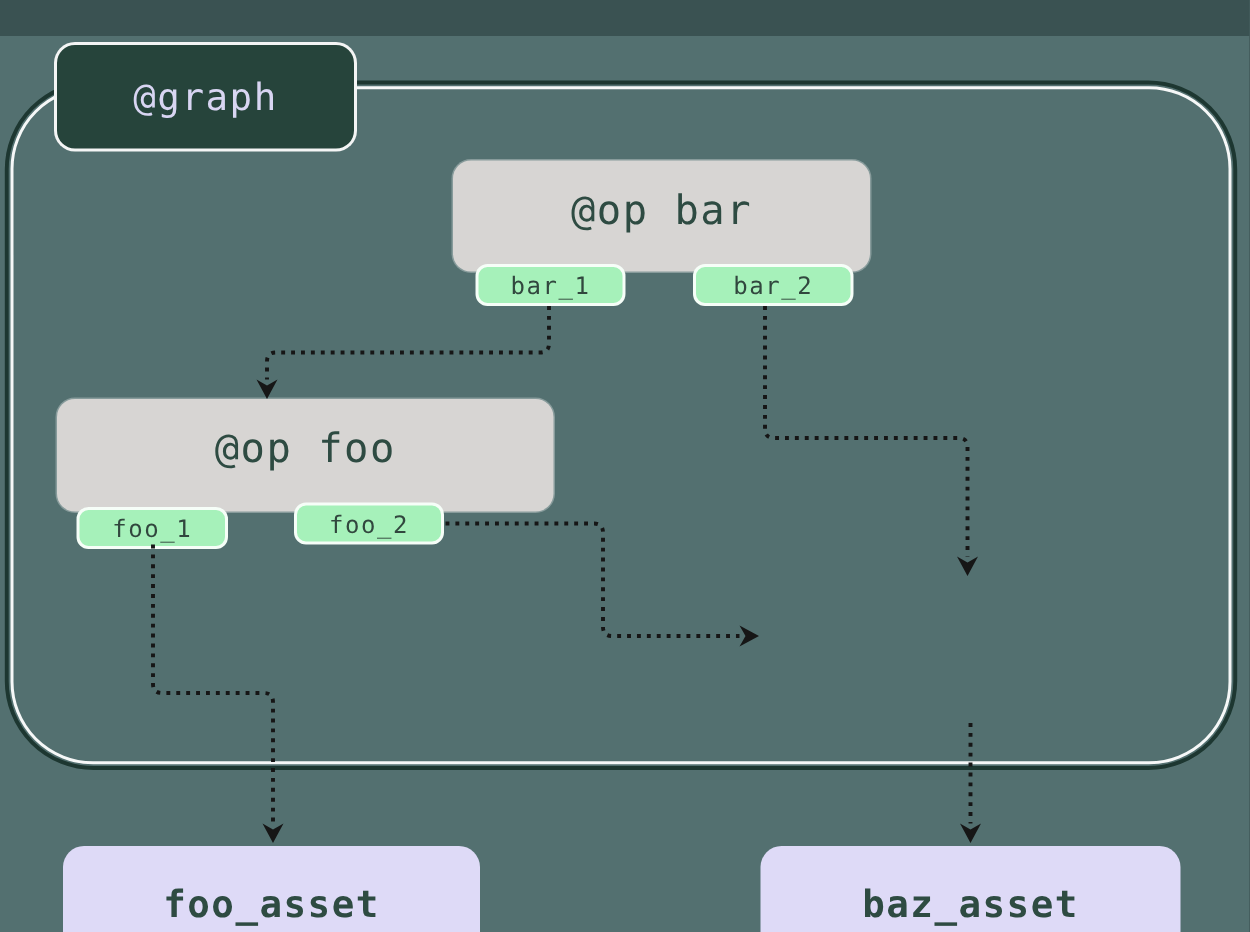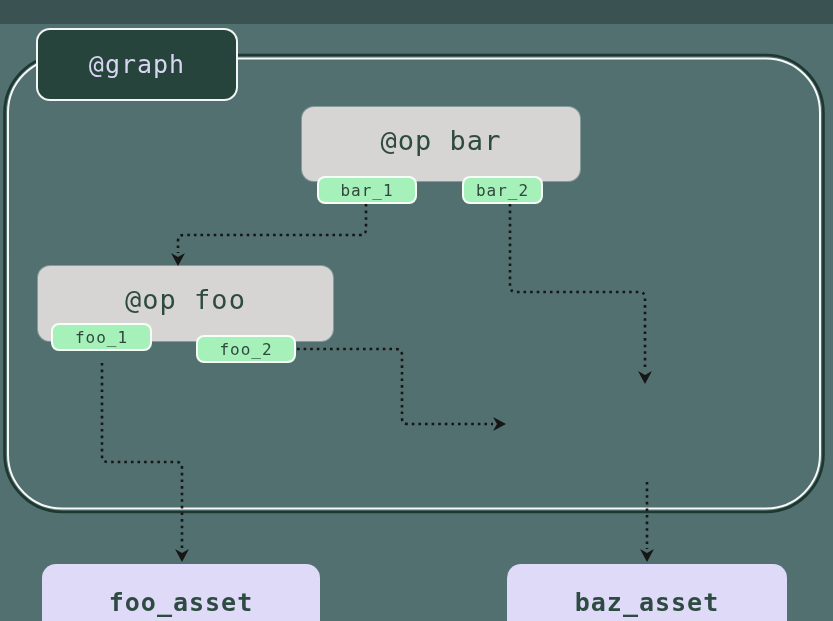--- a/index.html
+++ b/index.html
@@ -66,26 +66,26 @@
     <rect class="boundary-dark" x="4.5" y="31" width="819" height="457" rx="58"></rect>
   </svg>
 
   <div class="node graph-label">
     <span>@graph</span>
   </div>
 
   <div class="node op" style="left:302px;top:83px;width:278px;height:74px;justify-content:center;">
     <span class="op-label">@op bar</span>
     <div class="pill" style="left:15px;top:69px;width:100px;height:28px;">bar_1</div>
-    <div class="pill" style="left:160px;top:69px;width:81px;height:28px;">bar_2</div>
+    <div class="pill" style="left:160px;top:69px;width:107px;height:28px;">bar_2</div>
   </div>
 
-  <div class="node op" style="left:38px;top:242px;width:295px;height:75px;">
+  <div class="node op" style="left:38px;top:242px;width:331px;height:75px;">
     <span class="op-label">@op foo</span>
-    <div class="pill" style="left:13px;top:57px;width:101px;height:28px;">foo_1</div>
+    <div class="pill" style="left:13px;top:72px;width:101px;height:28px;">foo_1</div>
     <div class="pill" style="left:158px;top:69px;width:100px;height:28px;text-align:center;">foo_2</div>
   </div>
 
 
   <div class="node asset" style="left:42px;top:540px;width:278px;height:77px;">
     <span>foo_asset</span>
   </div>
   <div class="node asset" style="left:507px;top:540px;width:280px;height:77px;">
     <span>baz_asset</span>
   </div>

